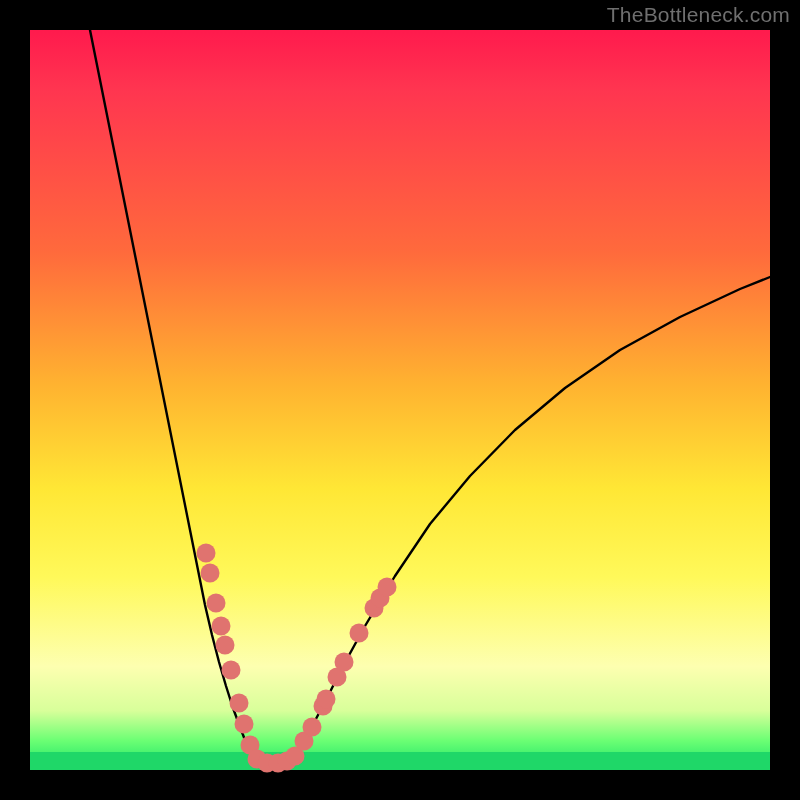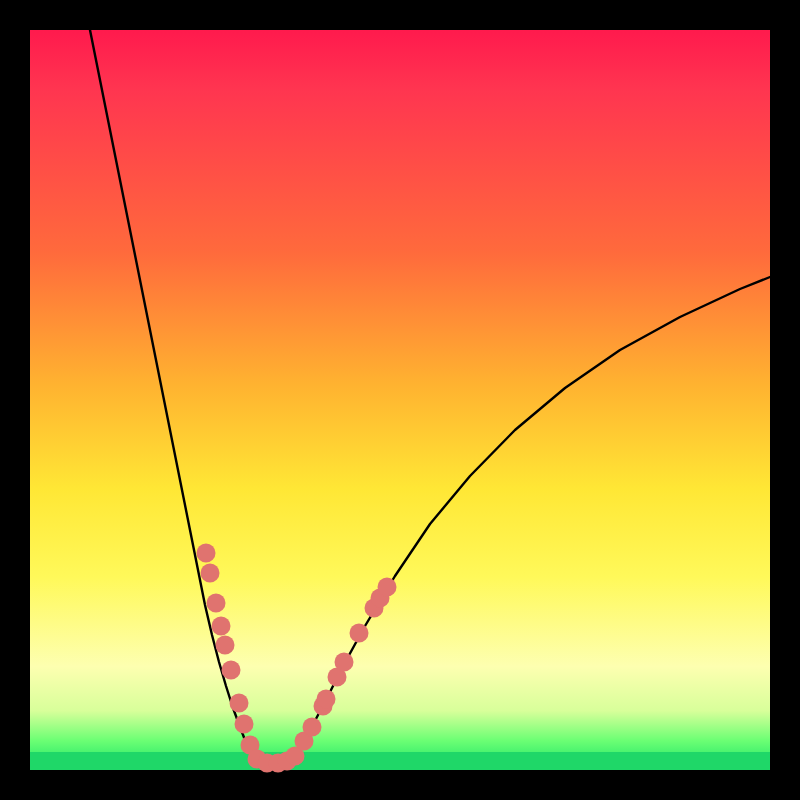--- a/index.html
+++ b/index.html
@@ -66,20 +66,21 @@
     bottom: 0;
     width: 100%;
     height: 18px;
     background: #1fd768;
   }
 </style>
 </head>
 <body>
 
 <div class="frame">
+  <div class="watermark">TheBottleneck.com</div>
 
   <div class="plot">
     <div class="green-band"></div>
 
     <svg class="curve" viewBox="0 0 740 740" preserveAspectRatio="none">
       <path id="curve-path" fill="none" stroke="#000" stroke-width="2.4" stroke-linecap="round" stroke-linejoin="round" d="M60 0 L75 75 L90 150 L105 225 L120 300 L135 375 L150 450 L160 500 L168 540 L175 575 L182 605 L189 632 L196 656 L203 678 L210 697 L215 710 L220 721 L220 721 L226 727 L232 731 L238 733 L244 734 L250 733 L256 731 L262 727 L268 721 L268 721 L280 700 L295 672 L312 638 L335 596 L365 546 L400 494 L440 446 L485 400 L535 358 L590 320 L650 287 L710 259 L740 247 "></path>
       <g id="dots-group">
           <circle cx="176" cy="523" r="9.5" class="dot"></circle>
           <circle cx="180" cy="543" r="9.5" class="dot"></circle>
           <circle cx="186" cy="573" r="9.5" class="dot"></circle>

